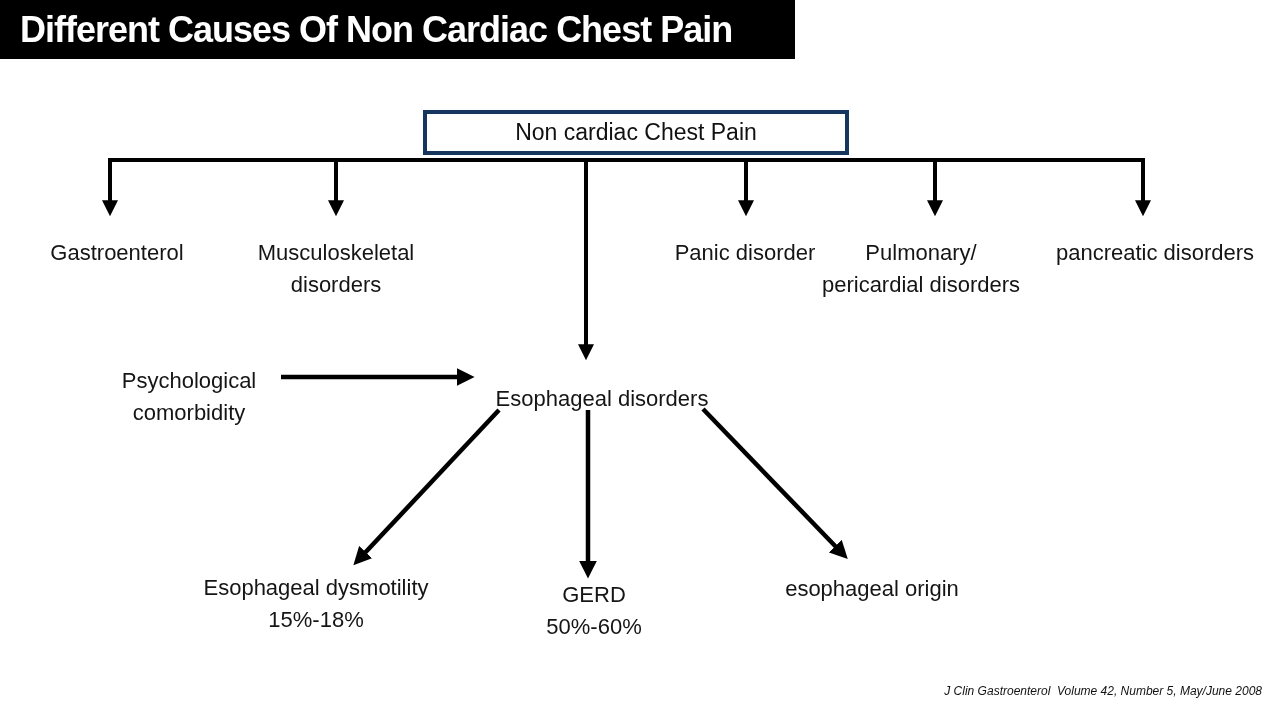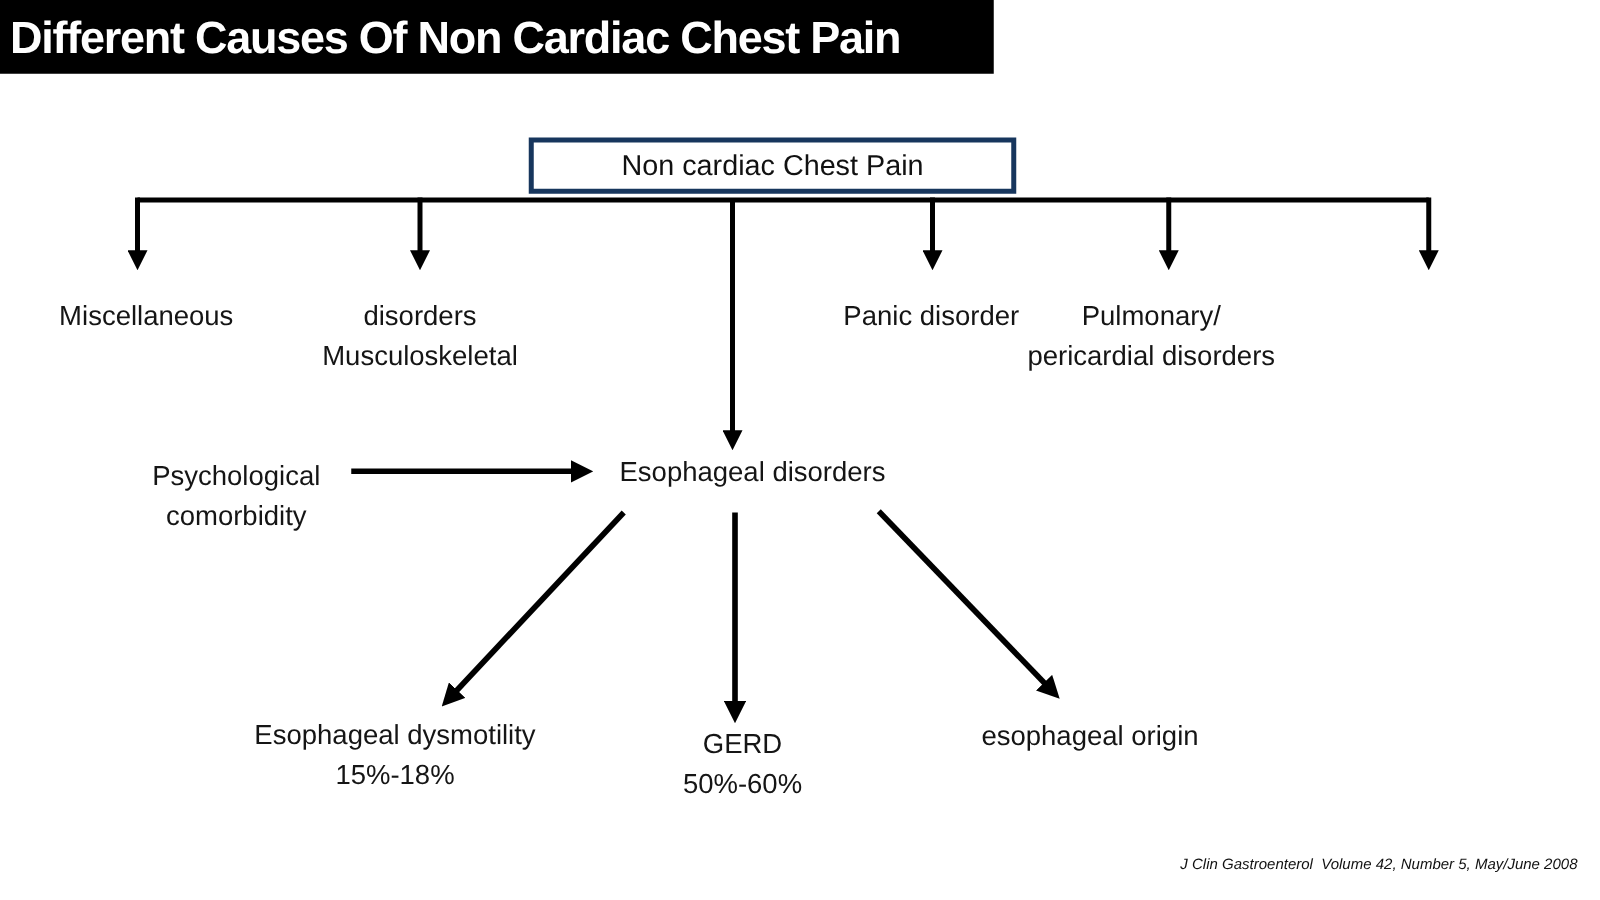--- a/index.html
+++ b/index.html
@@ -2,27 +2,27 @@
 <html><head>
 <meta charset="utf-8">
 <style>
   html,body{margin:0;padding:0;background:#fff;}
   #canvas{
     position:relative;width:1280px;height:720px;background:#ffffff;
     font-family:"Liberation Sans","DejaVu Sans",sans-serif;color:#1a1a1a;overflow:hidden;
   }
   #title-bar{
     position:absolute;left:0;top:0;width:795px;height:59px;background:#000000;
-    display:flex;align-items:center;padding-left:8px;box-sizing:border-box;
+    display:flex;align-items:center;padding-left:20px;box-sizing:border-box;
   }
   #title-bar .title-text{
     color:#ffffff;font-size:36px;font-weight:bold;letter-spacing:-1px;white-space:nowrap;
   }
   #root-box{
-    position:absolute;left:423px;top:110px;width:390px;height:45px;
+    position:absolute;left:423px;top:110px;width:426px;height:45px;
     border:4px solid #17365d;box-sizing:border-box;background:#ffffff;
     display:flex;align-items:center;justify-content:center;
   }
   #root-box .box-text{font-size:23px;color:#111;white-space:nowrap;}
   svg.lines{position:absolute;left:0;top:0;pointer-events:none;}
   .node{
     position:absolute;transform:translateX(-50%);text-align:center;
     font-size:22px;line-height:32px;white-space:nowrap;color:#151515;
   }
   #citation{
@@ -63,46 +63,47 @@
 
   <div id="title-bar">
     <span class="title-text">Different Causes Of Non Cardiac Chest Pain</span>
   </div>
 
   <div id="root-box">
     <span class="box-text">Non cardiac Chest Pain</span>
   </div>
 
   <div class="node" style="left:117px;top:237px">
-    <div>Miscellaneous</div>
+    <div>Gastroenterol</div>
   </div>
 
   <div class="node" style="left:336px;top:237px">
+    <div>Musculoskeletal</div>
     <div>disorders</div>
-    <div>Musculoskeletal</div>
   </div>
 
   <div class="node" style="left:745px;top:237px">
     <div>Panic disorder</div>
   </div>
 
   <div class="node" style="left:921px;top:237px">
     <div>Pulmonary/</div>
     <div>pericardial disorders</div>
   </div>
 
   <div class="node" style="left:1155px;top:237px">
+    <div>pancreatic disorders</div>
   </div>
 
   <div class="node" style="left:189px;top:365px">
     <div>Psychological</div>
     <div>comorbidity</div>
   </div>
 
-  <div class="node" style="left:602px;top:362px">
+  <div class="node" style="left:602px;top:383px">
     <div>Esophageal disorders</div>
   </div>
 
   <div class="node" style="left:316px;top:572px">
     <div>Esophageal dysmotility</div>
     <div>15%-18%</div>
   </div>
 
   <div class="node" style="left:594px;top:579px">
     <div>GERD</div>

